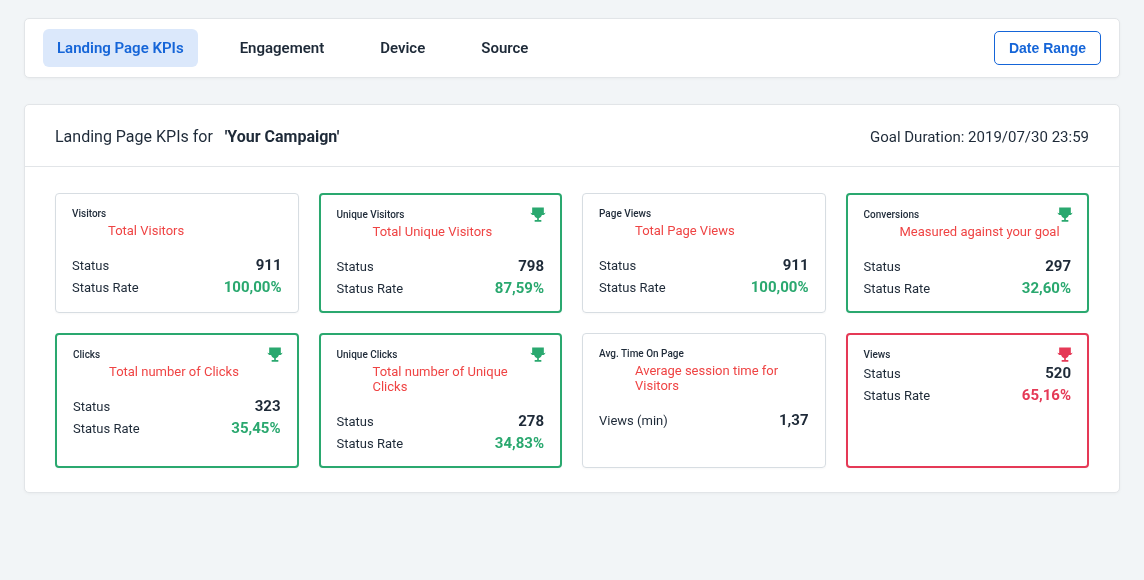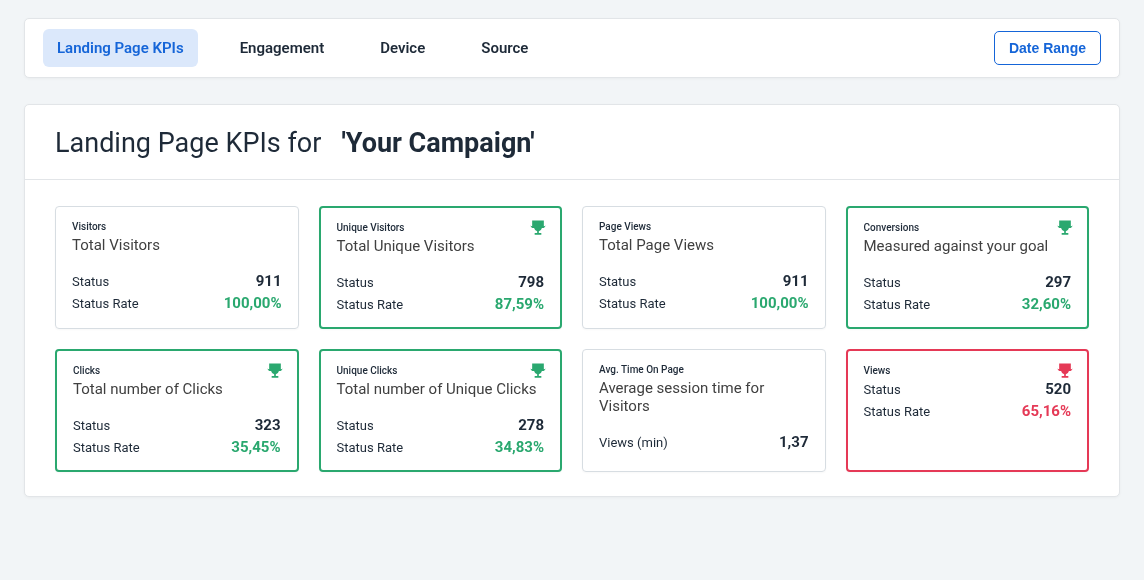--- a/index.html
+++ b/index.html
@@ -53,21 +53,21 @@
     padding: 0 0 24px 0;
   }
   .content-header {
     display: flex;
     justify-content: space-between;
     align-items: center;
     padding: 22px 30px 20px 30px;
     border-bottom: 1px solid #e2e5e8;
   }
   .page-title {
-    font-size: 27px;
+    font-size: 16px;
     color: #1e2a38;
     font-weight: 400;
     text-align: right;
   }
   .page-title .campaign {
     font-weight: 700;
   }
   .goal-duration {
     font-size: 15px;
     color: #1e2a38;
@@ -91,23 +91,24 @@
   .kpi-card.red {
     border: 2px solid #e53956;
   }
   .kpi-title {
     font-size: 10px;
     font-weight: 500;
     color: #1e2a38;
     margin-bottom: 4px;
   }
   .kpi-sub {
-    font-size: 15px;
-    color: #404040;
+    font-size: 13px;
+    color: #ef4444;
     margin-bottom: 18px;
+    margin-left: 36px;
   }
   .kpi-rows {
     display: grid;
     grid-template-columns: 1fr auto;
     row-gap: 4px;
     column-gap: 12px;
     align-items: baseline;
   }
   .kpi-label {
     font-size: 13px;
@@ -149,20 +150,24 @@
   </div>
   <button class="date-range-btn">Date Range</button>
 </div>
 
 <div class="panel content-panel">
   <div class="content-header">
     <div class="page-title">
       <span>Landing Page KPIs for</span>
       &nbsp;&nbsp;<span class="campaign">'Your Campaign'</span>
     </div>
+    <div class="goal-duration">
+      <span>Goal Duration:</span>
+      <span>2019/07/30 23:59</span>
+    </div>
   </div>
 
   <div class="cards-grid" id="cards-grid">
       <div class="kpi-card ">
         <div class="kpi-title">Visitors</div>
         <div class="kpi-sub">Total Visitors</div>
         <div class="kpi-rows">
           <div class="kpi-label">Status</div>
           <div class="kpi-value">911</div>
           <div class="kpi-label">Status Rate</div>

